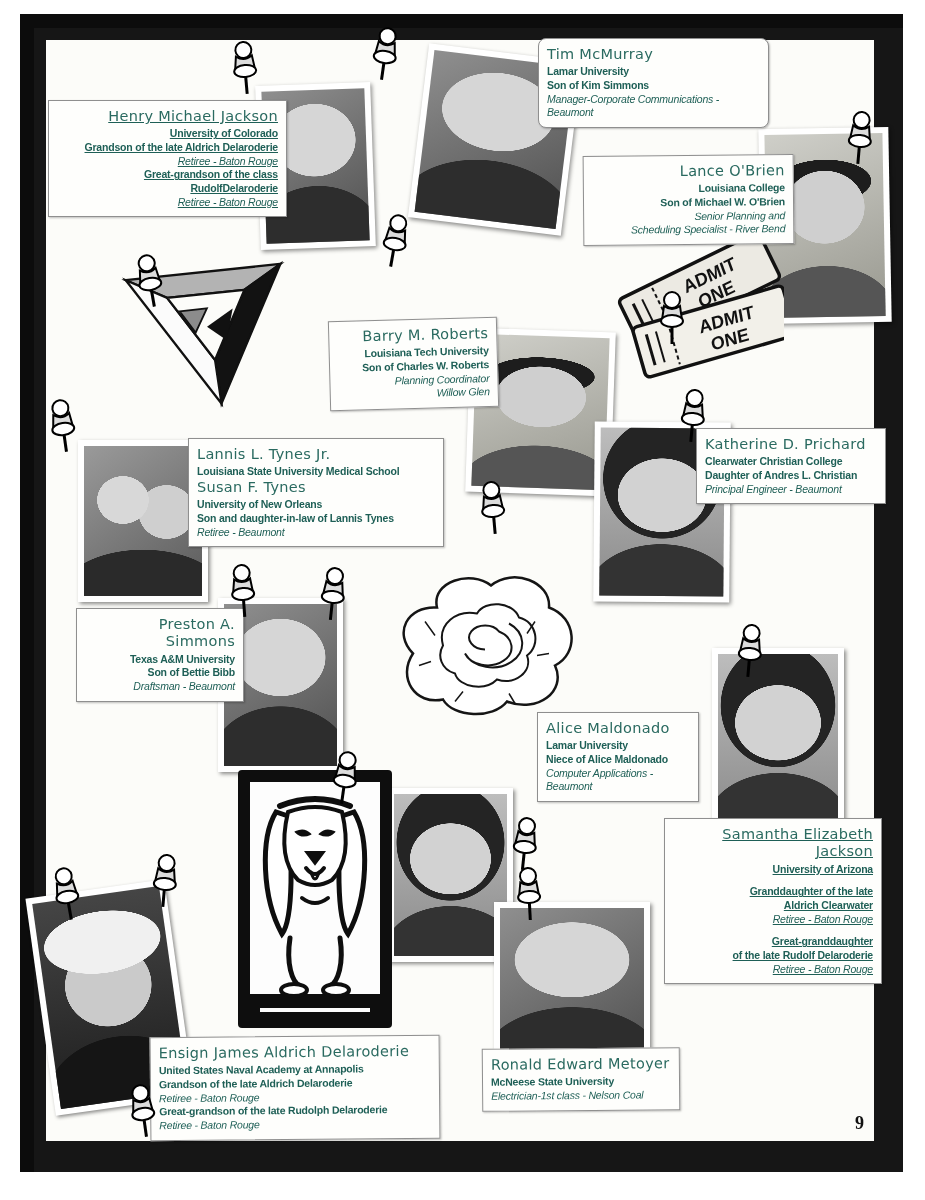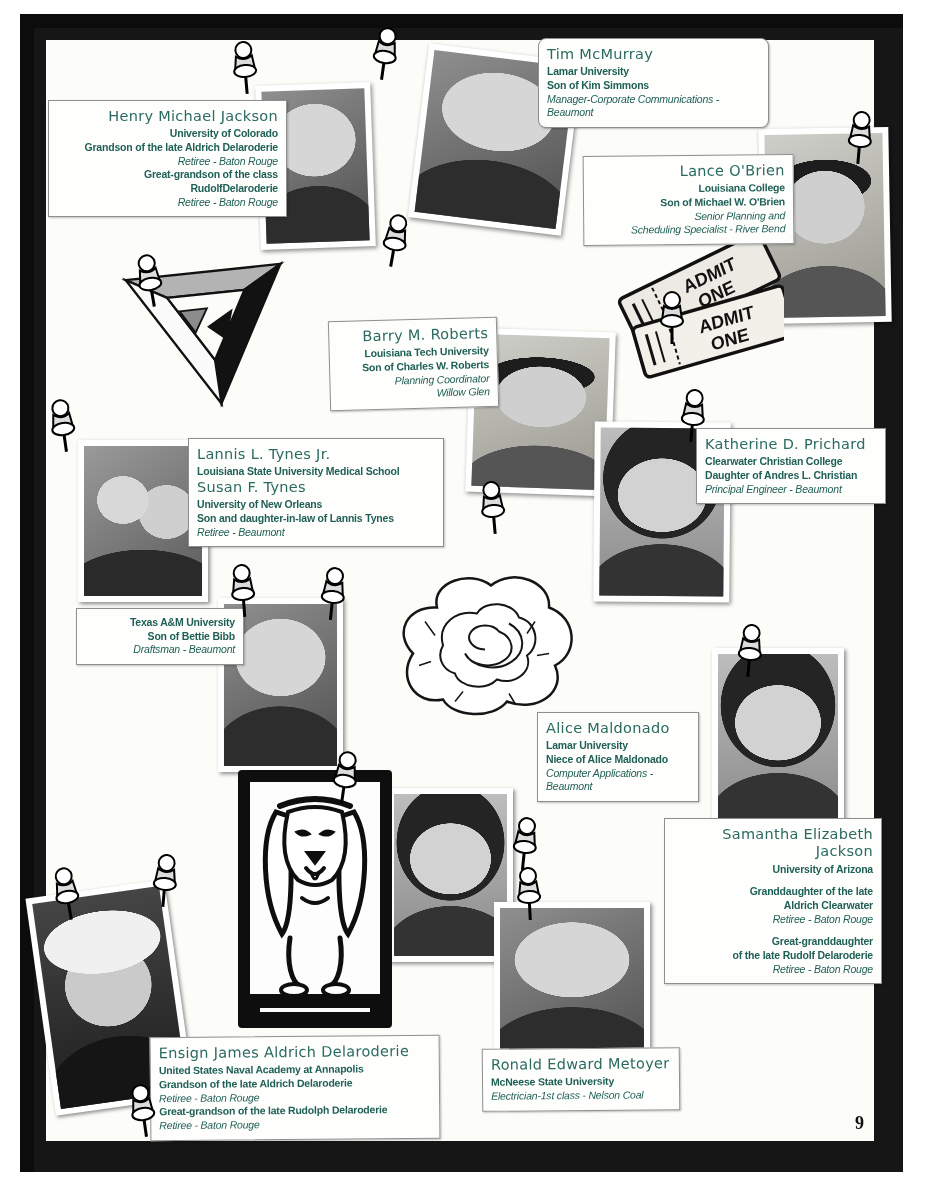--- a/index.html
+++ b/index.html
@@ -270,21 +270,21 @@
   </svg>
 
 <div class="card align-left" style="left:538px;top:38px;width:213px;border-radius:8px;">
   <div class="nm">Tim McMurray</div>
   <div class="b">Lamar University</div>
   <div class="b">Son of Kim Simmons</div>
   <div class="i">Manager-Corporate Communications -</div>
   <div class="i">Beaumont</div>
 </div>
 
-<div class="card align-right" style="left:48px;top:100px;width:221px;">
+<div class="card align-right" style="left:48px;top:100px;width:221px;text-decoration:underline;">
   <div class="nm">Henry Michael Jackson</div>
   <div class="b">University of Colorado</div>
   <div class="b">Grandson of the late Aldrich Delaroderie</div>
   <div class="i">Retiree - Baton Rouge</div>
   <div class="b">Great-grandson of the class</div>
   <div class="b">RudolfDelaroderie</div>
   <div class="i">Retiree - Baton Rouge</div>
 </div>
 
 <div class="card align-right" style="left:583px;top:155px;width:193px;transform:rotate(-.5deg);">
@@ -313,34 +313,35 @@
 </div>
 
 <div class="card align-left" style="left:696px;top:428px;width:172px;">
   <div class="nm">Katherine D. Prichard</div>
   <div class="b">Clearwater Christian College</div>
   <div class="b">Daughter of Andres L. Christian</div>
   <div class="i">Principal Engineer - Beaumont</div>
 </div>
 
 <div class="card align-right" style="left:76px;top:608px;width:150px;">
+  <div class="nm">Preston A. Simmons</div>
   <div class="b">Texas A&amp;M University</div>
   <div class="b">Son of Bettie Bibb</div>
   <div class="i">Draftsman - Beaumont</div>
 </div>
 
 <div class="card align-left" style="left:494px;top:712px;width:144px;margin-left:43px;">
   <div class="nm">Alice Maldonado</div>
   <div class="b">Lamar University</div>
   <div class="b">Niece of Alice Maldonado</div>
   <div class="i">Computer Applications -</div>
   <div class="i">Beaumont</div>
 </div>
 
-<div class="card align-right" style="left:664px;top:818px;width:200px;">
+<div class="card align-right" style="left:664px;top:818px;width:200px;text-decoration:underline;">
   <div class="nm">Samantha Elizabeth Jackson</div>
   <div class="b">University of Arizona</div>
   <div class="sp"></div>
   <div class="b">Granddaughter of the late</div>
   <div class="b">Aldrich Clearwater</div>
   <div class="i">Retiree - Baton Rouge</div>
   <div class="sp"></div>
   <div class="b">Great-granddaughter</div>
   <div class="b">of the late Rudolf Delaroderie</div>
   <div class="i">Retiree - Baton Rouge</div>

